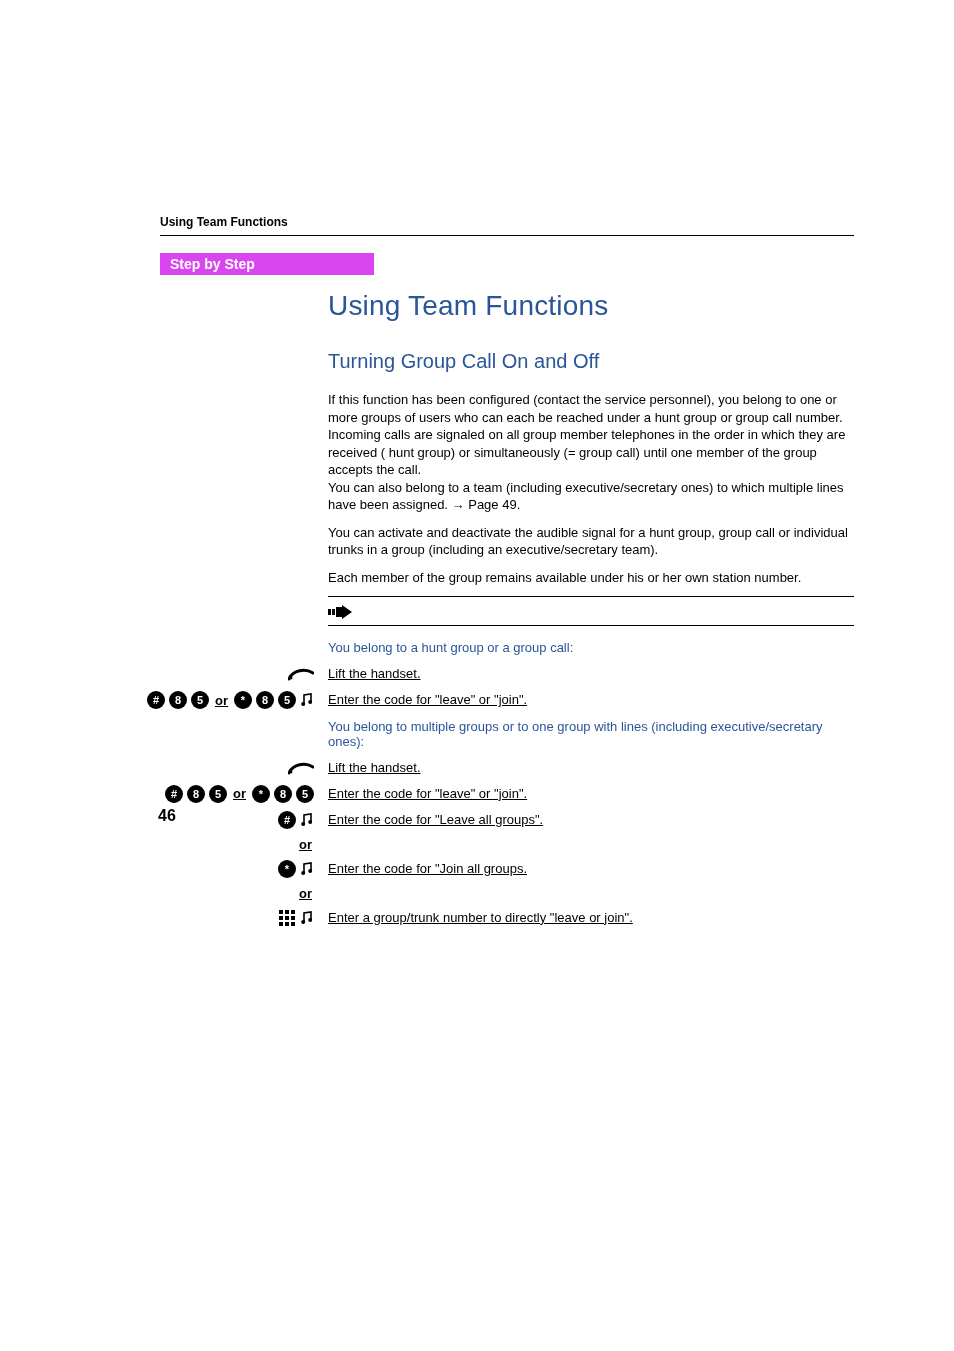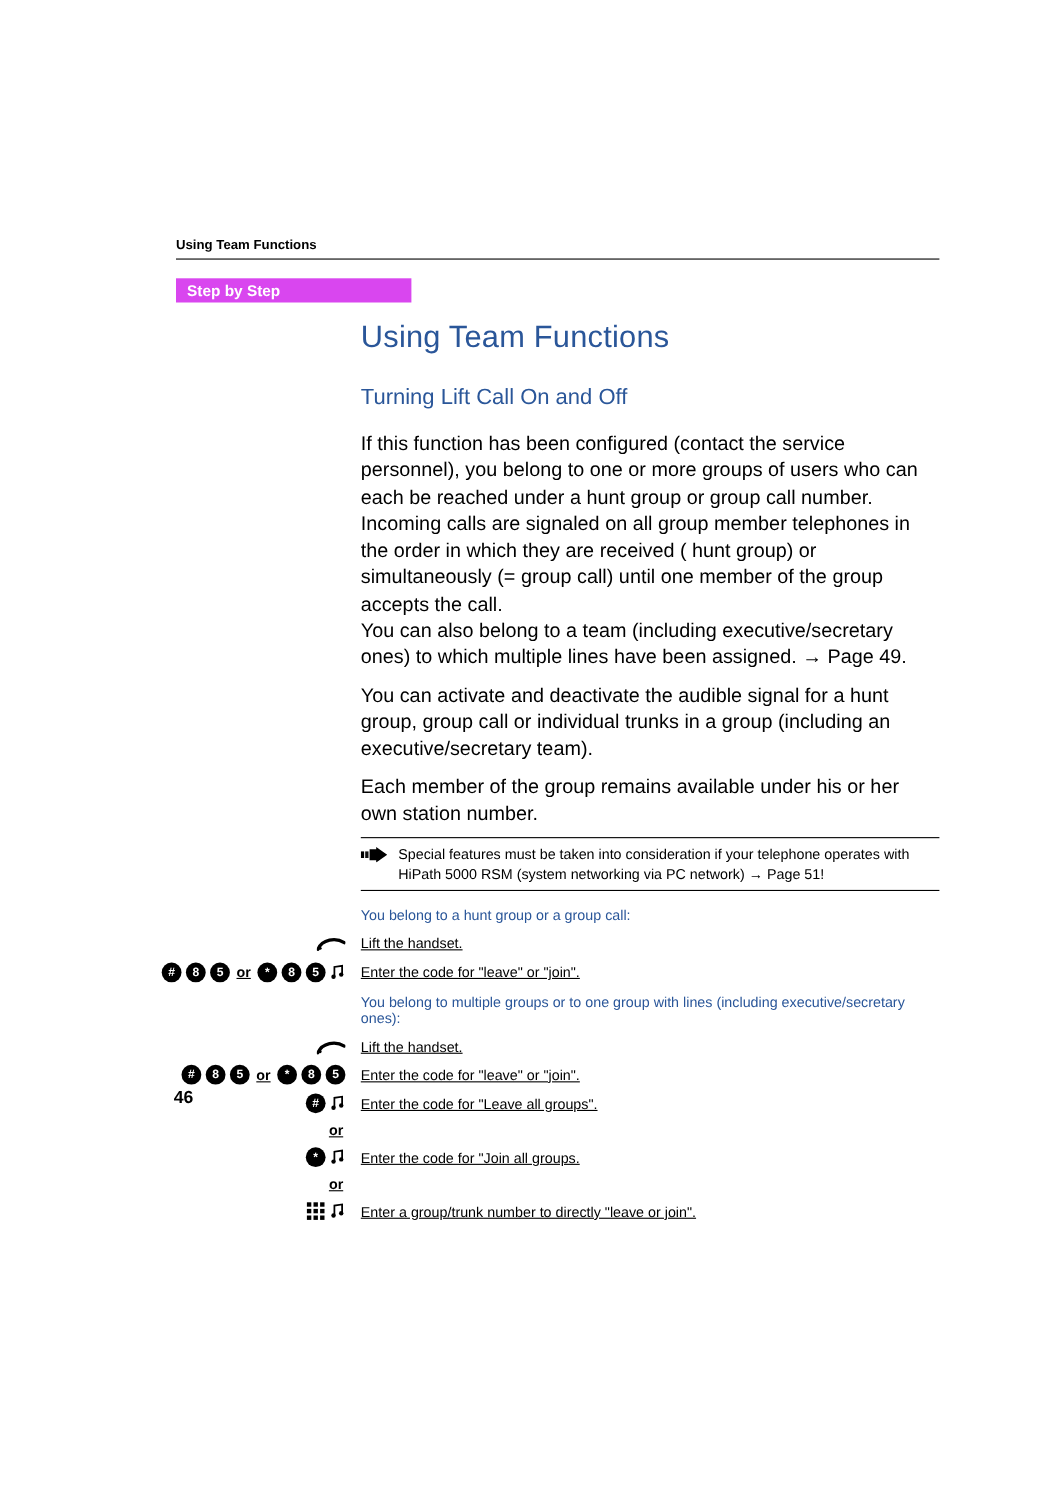--- a/index.html
+++ b/index.html
@@ -55,21 +55,21 @@
     color: #2a5699;
     font-size: 20px;
     font-weight: 500;
     margin: 0 0 18px 0;
     font-family: "Arial Narrow", Arial, sans-serif;
   }
   .body-col {
     margin-left: 224px;
   }
   p {
-    font-size: 18px;
+    font-size: 13px;
     line-height: 1.35;
     margin: 0 0 10px 0;
   }
   .note-block {
     border-top: 1px solid #000;
     border-bottom: 1px solid #000;
     padding: 6px 0 6px 0;
     margin: 8px 0 14px 0;
     display: flex;
     gap: 10px;
@@ -143,37 +143,36 @@
 <body>
 
 <div class="page">
   <div class="running-head">Using Team Functions</div>
   <div class="head-rule"></div>
   <div class="step-bar">Step by Step</div>
 
   <div class="layout">
     <div class="body-col">
       <h1 class="h1-title">Using Team Functions</h1>
-      <h2 class="h2-title">Turning Lift Call On and Off</h2>
+      <h2 class="h2-title">Turning Group Call On and Off</h2>
 
       <p style="white-space:pre-line">If this function has been configured (contact the service personnel), you belong to one or more groups of users who can each be reached under a hunt group or group call number.
 Incoming calls are signaled on all group member telephones in the order in which they are received ( hunt group) or simultaneously (= group call) until one member of the group accepts the call.
 You can also belong to a team (including executive/secretary ones) to which multiple lines have been assigned. → Page 49.</p>
       <p>You can activate and deactivate the audible signal for a hunt group, group call or individual trunks in a group (including an executive/secretary team).</p>
       <p>Each member of the group remains available under his or her own station number.</p>
 
       <div class="note-block">
         <span class="note-icon">
           <svg width="24" height="14" viewBox="0 0 24 14">
             <rect x="0" y="4" width="3" height="6" fill="#000"></rect>
             <rect x="4" y="4" width="3" height="6" fill="#111"></rect>
             <path d="M8 2 L8 12 L14 12 L14 14 L24 7 L14 0 L14 2 Z" fill="#000"></path>
           </svg>
         </span>
-        <div class="note-text">Special features must be taken into consideration if your telephone operates with HiPath 5000 RSM (system networking via PC network) → Page 51!</div>
       </div>
 
       <div class="sub-head">You belong to a hunt group or a group call:</div>
     </div>
 
     <div class="row">
       <div class="col-left">
         <span>
           <svg width="26" height="16" viewBox="0 0 26 16">
             <path d="M1 13 C5 4 17 2 25 7" stroke="#000" stroke-width="3" fill="none" stroke-linecap="round"></path>

